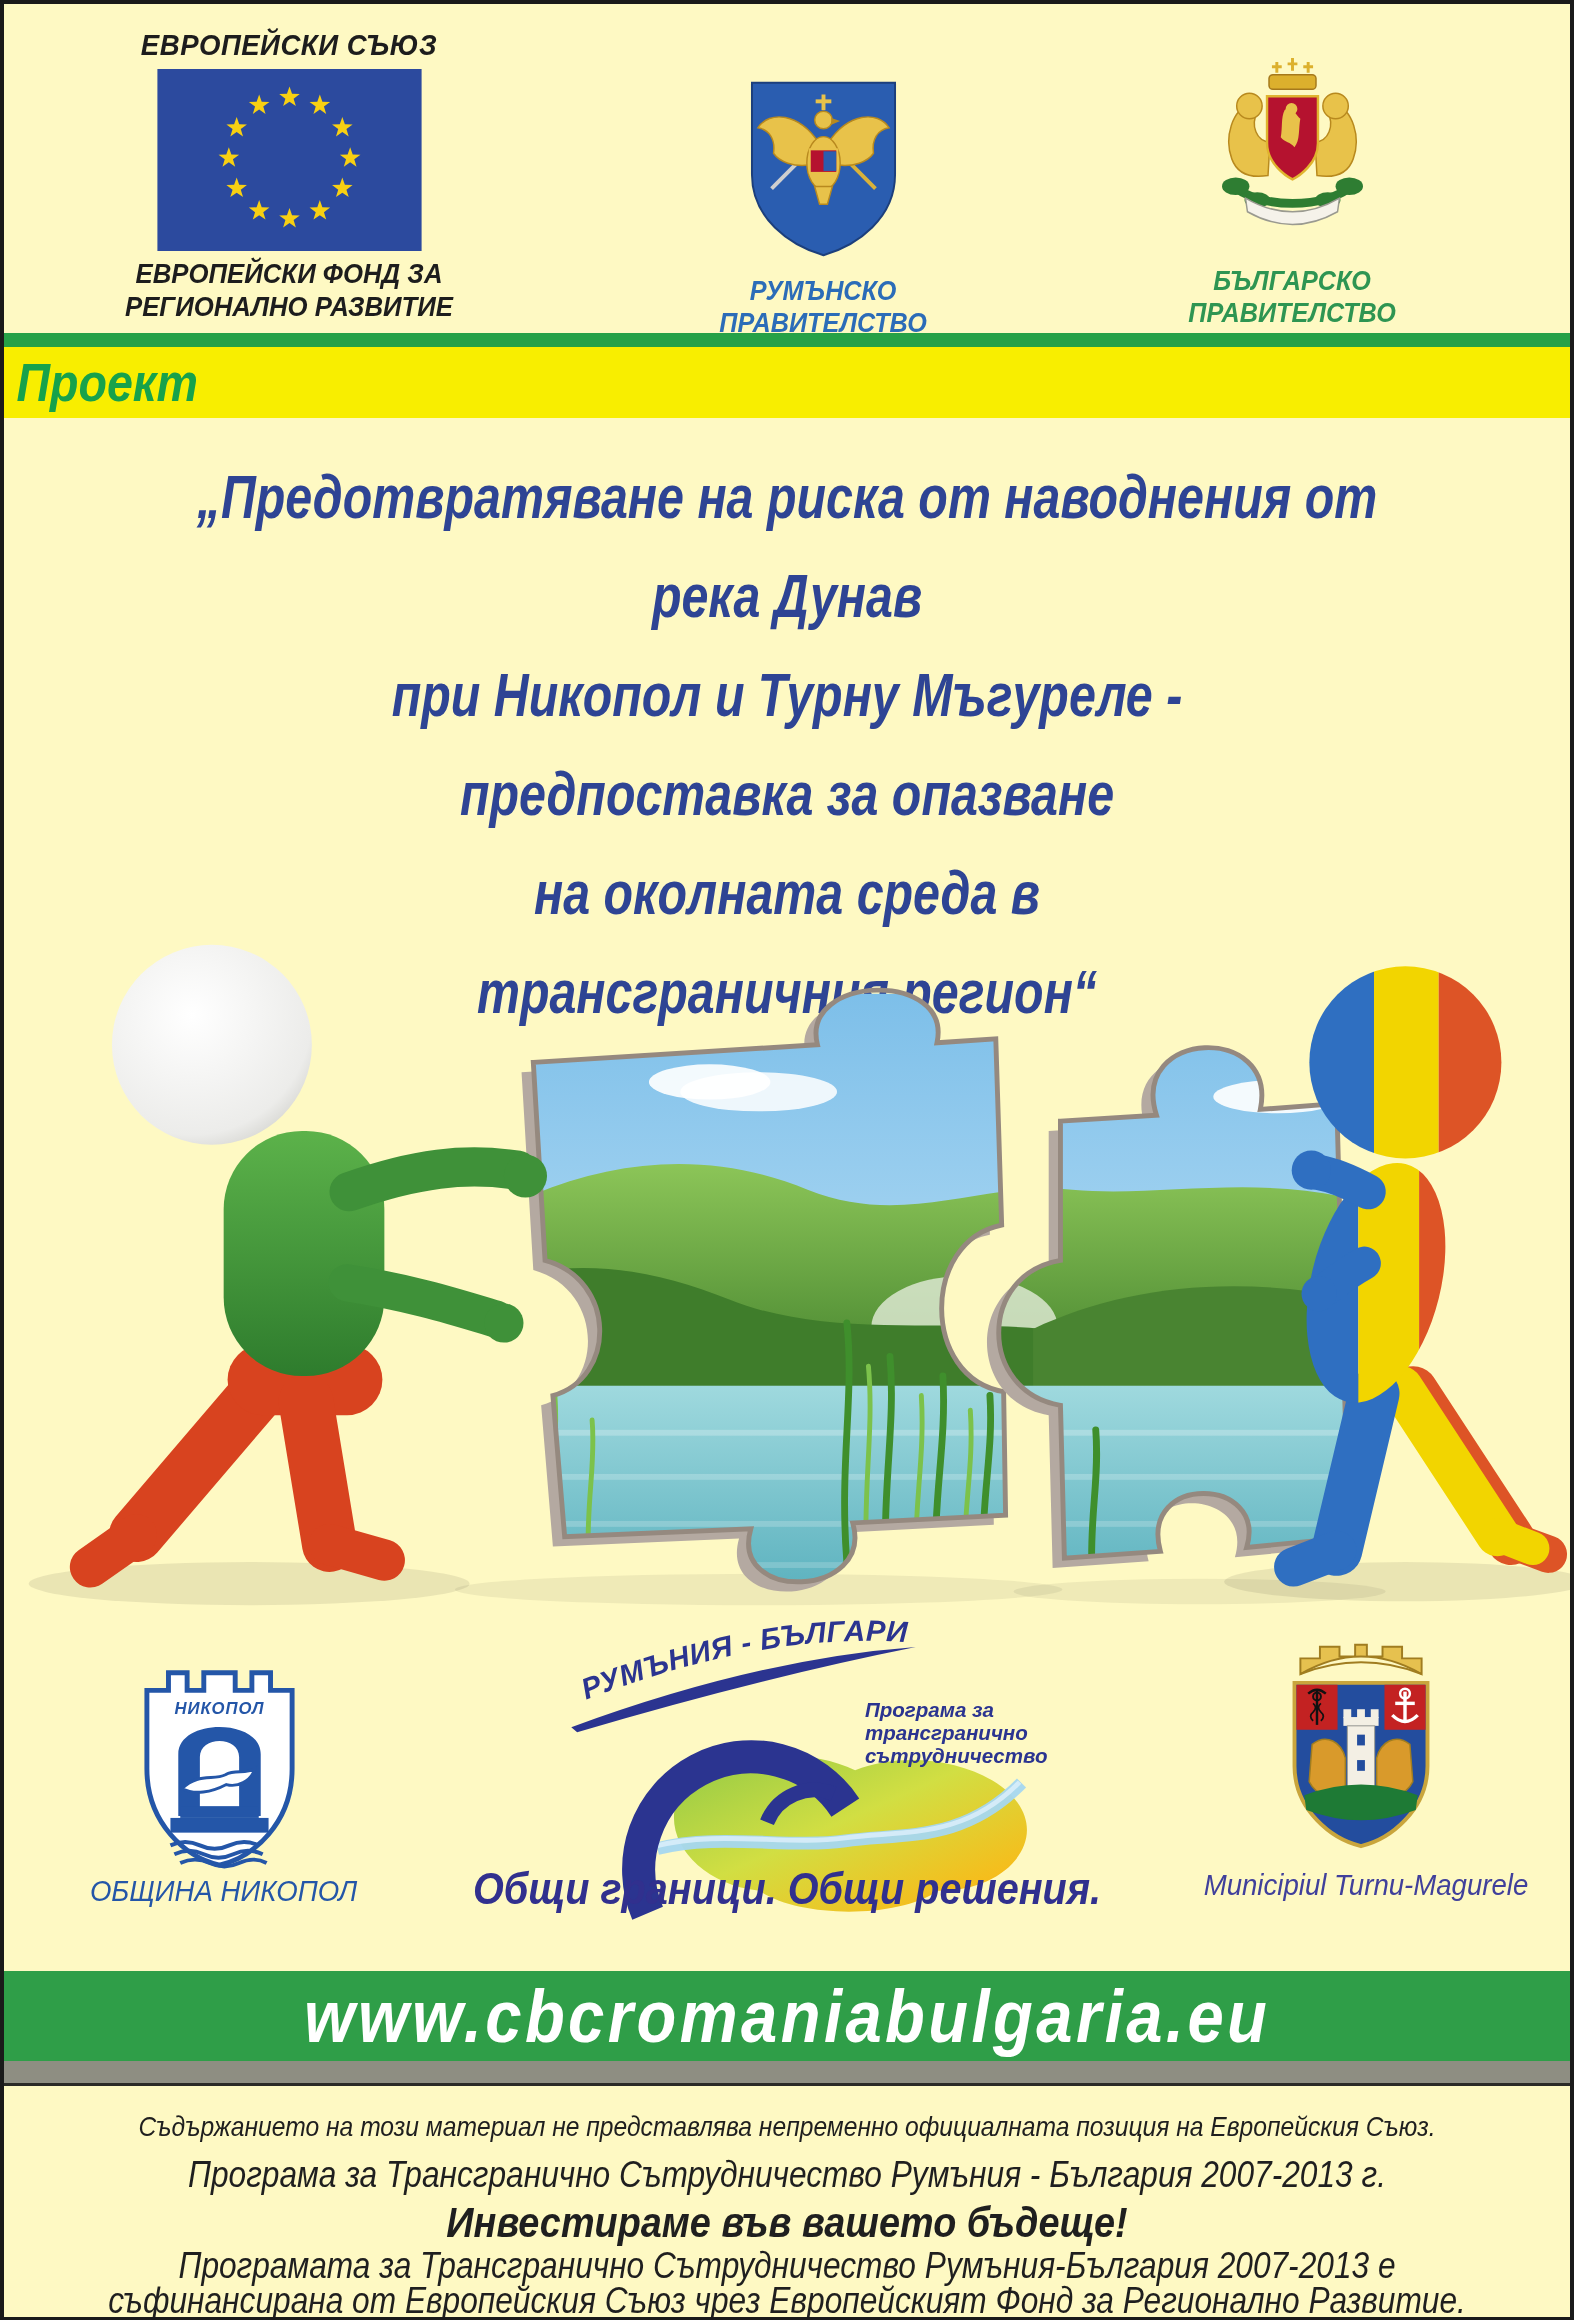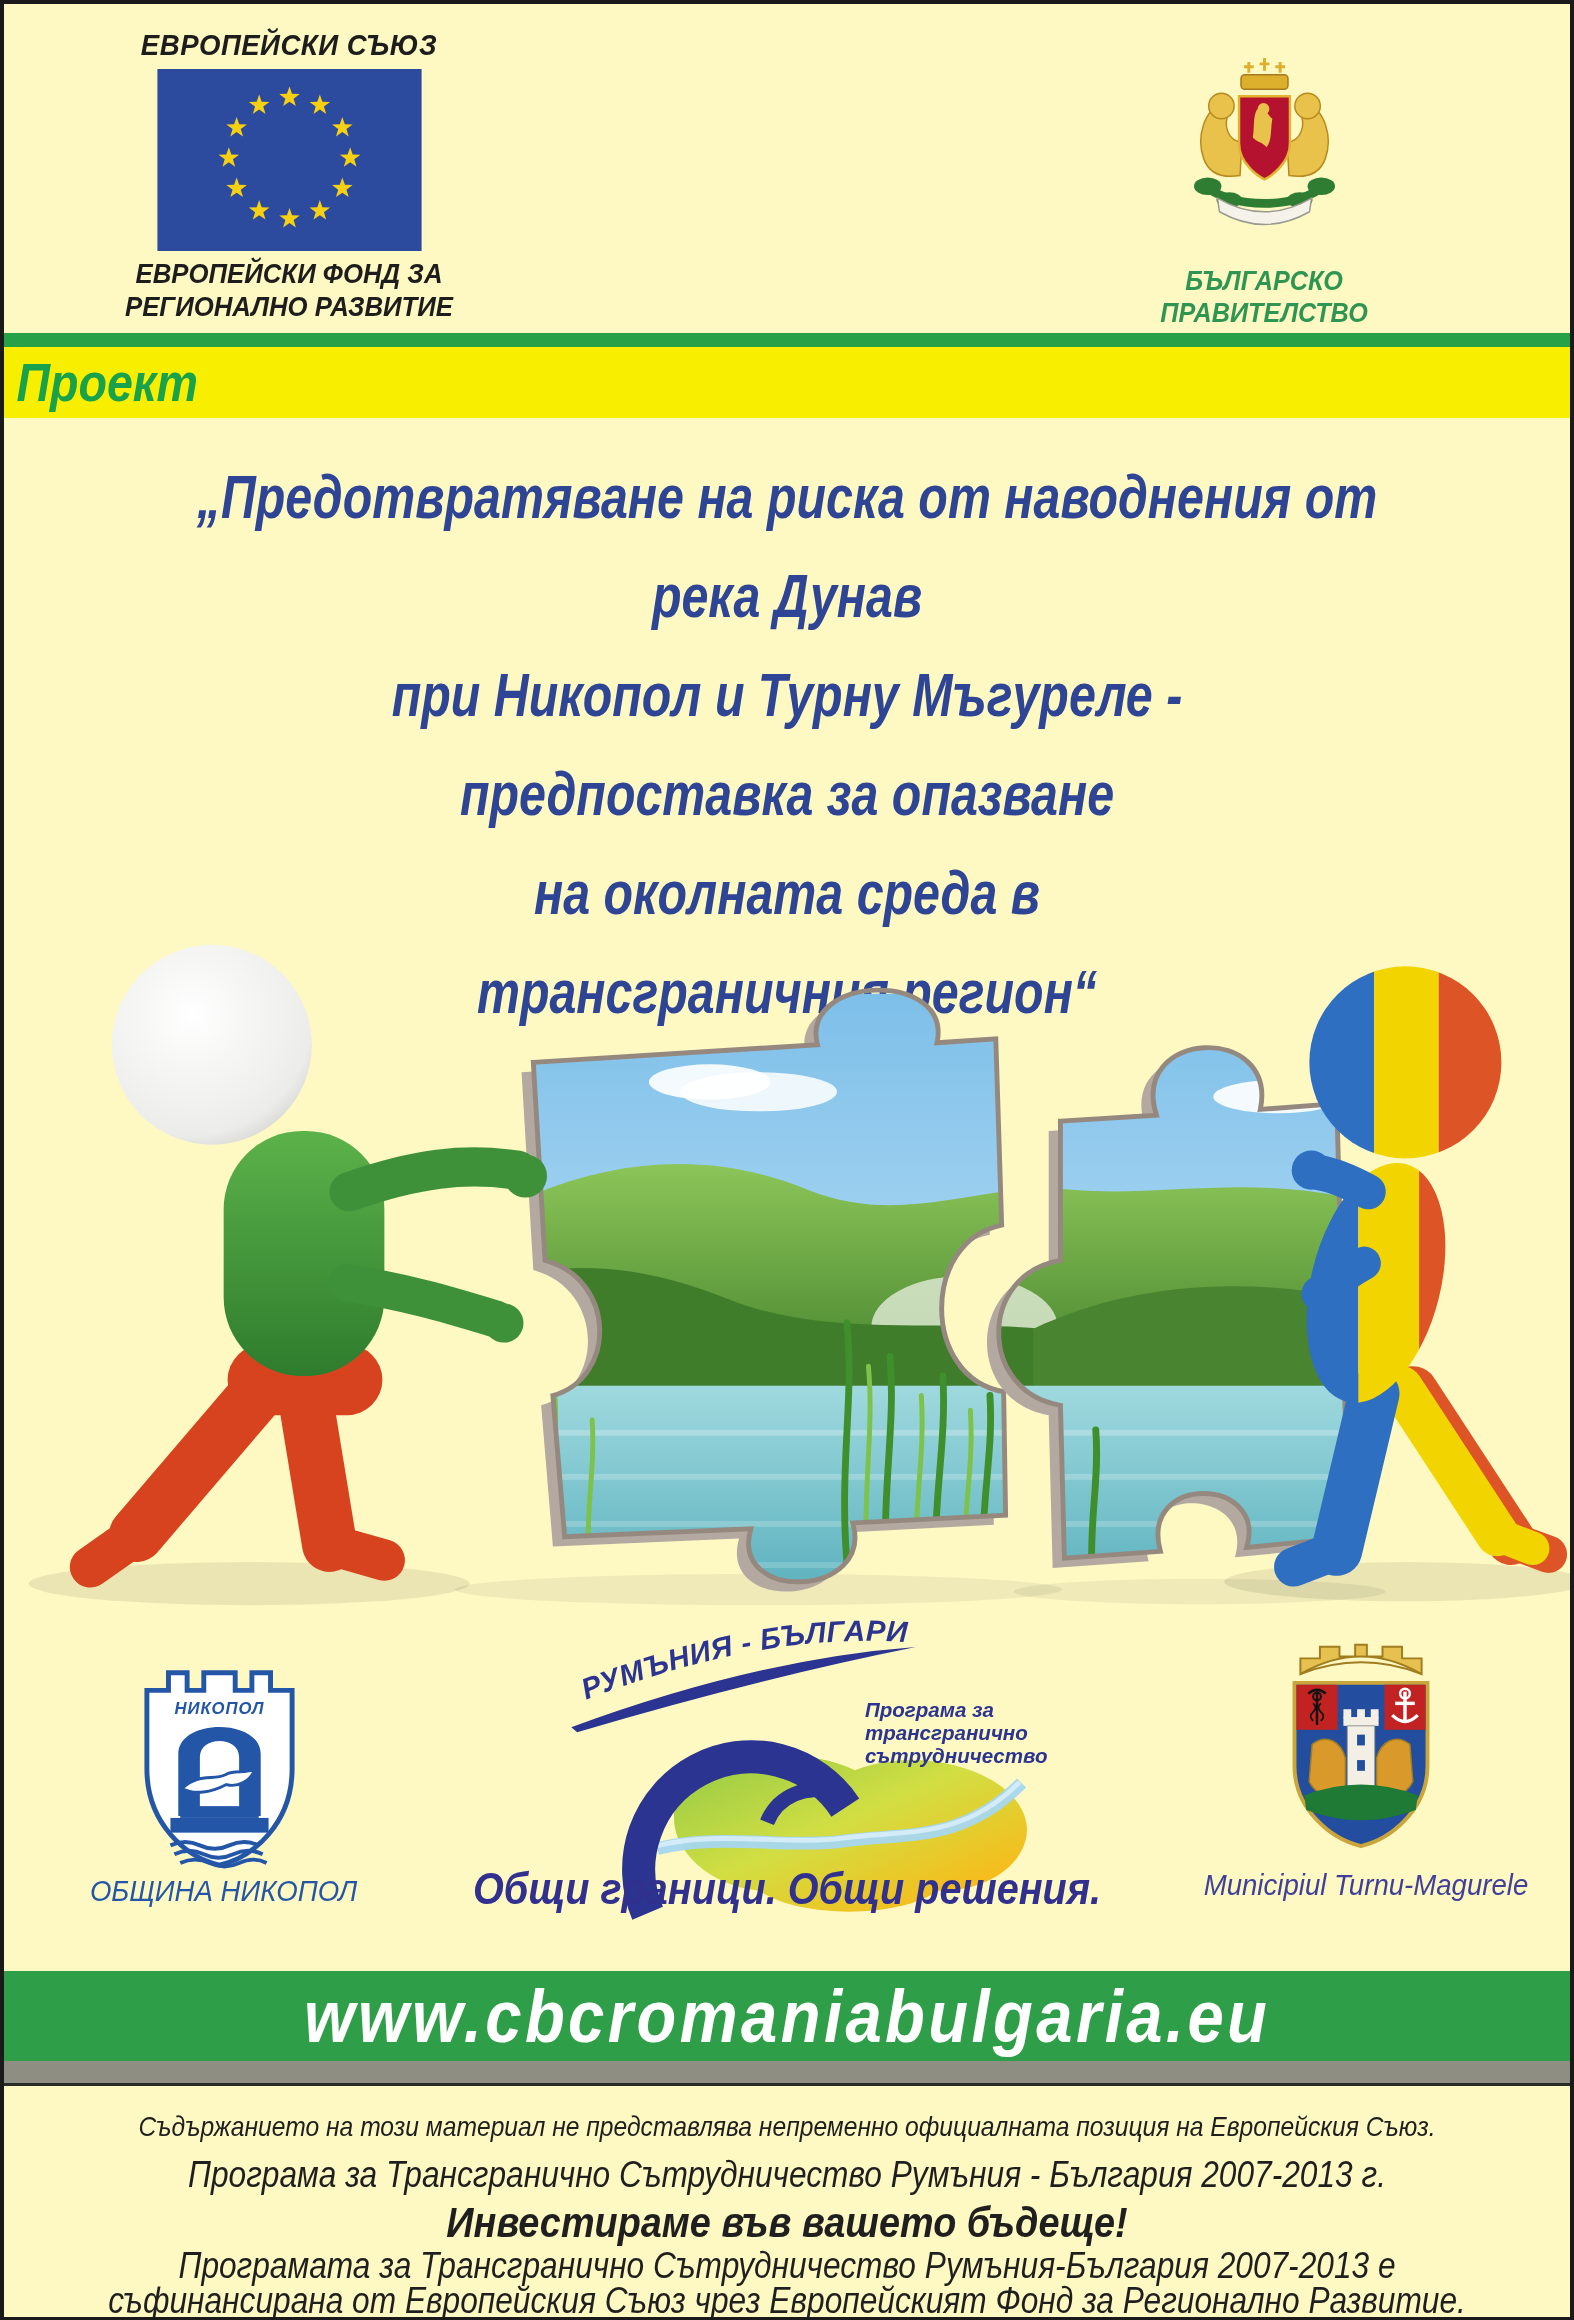--- a/index.html
+++ b/index.html
@@ -12,21 +12,21 @@
   .cond78{transform:scaleX(.78);transform-origin:50% 50%;}
   .cond92{transform:scaleX(.92);transform-origin:50% 50%;}
   .abs{position:absolute;}
   .ctr{text-align:center;}
   
   .eu-block{left:82px;top:23.5px;width:406px;}
   .eu-title{font-size:30px;font-weight:600;color:#1d1d1d;letter-spacing:0.5px;}
   .eu-sub{font-size:28px;font-weight:600;color:#1d1d1d;line-height:33px;margin-top:5.9px;}
   .ro-block{left:623px;top:57px;width:392px;}
   .ro-label{font-size:27.4px;font-weight:600;color:#2b6cb8;margin-top:9.8px;}
-  .bg-block{left:1062px;top:37px;width:396px;}
+  .bg-block{left:1090px;top:37px;width:396px;}
   .bg-label{font-size:27.4px;font-weight:600;color:#2e9552;margin-top:7.8px;}
   .logo-svg{display:block;margin:7.8px auto 0;}
   
   .green-strip{left:0;right:0;top:329px;height:13.7px;background:#26a147;}
   .yellow-band{left:0;right:0;top:343px;height:71px;background:#f8ee00;display:flex;align-items:center;}
   .project-label{font-size:53px;font-weight:700;color:#17a24b;}
   
   .title-block{left:0;right:0;top:443px;line-height:99px;font-size:62px;font-weight:700;color:#2e4494;}
   
   .nikopol-caption{left:43px;top:1870px;width:353px;font-size:30px;font-weight:500;color:#2456a8;}
@@ -68,20 +68,38 @@
         <use href="#star" x="73" y="91"></use>
       <use href="#star" x="81" y="60"></use>
         <use href="#star" x="104" y="37"></use>
     </svg>
     <div class="eu-sub cond92">
       <div>ЕВРОПЕЙСКИ ФОНД ЗА</div>
       <div>РЕГИОНАЛНО РАЗВИТИЕ</div>
     </div>
   </div>
 
+  <div class="abs ctr ro-block">
+    <svg class="logo-svg" width="167" height="196" viewBox="0 0 170 200">
+      <path d="M12,14 L158,14 L158,108 C158,152 120,180 85,190 C50,180 12,152 12,108 Z" fill="#2a5db0" stroke="#1c3f7c" stroke-width="2"></path>
+      <line x1="32" y1="122" x2="62" y2="92" stroke="#cfcfcf" stroke-width="4"></line>
+      <line x1="138" y1="122" x2="108" y2="92" stroke="#d9b23a" stroke-width="4"></line>
+      <rect x="83" y="26" width="4" height="16" fill="#e8c24a"></rect>
+      <rect x="77" y="31" width="16" height="4" fill="#e8c24a"></rect>
+      <path d="M80,75 C60,45 30,42 18,60 C30,62 36,72 34,86 C40,95 55,100 70,98 Z" fill="#e8c24a" stroke="#b8891e" stroke-width="1.5"></path>
+      <path d="M90,75 C110,45 140,42 152,60 C140,62 134,72 136,86 C130,95 115,100 100,98 Z" fill="#e8c24a" stroke="#b8891e" stroke-width="1.5"></path>
+      <circle cx="85" cy="52" r="9" fill="#e8c24a" stroke="#b8891e" stroke-width="1.5"></circle>
+      <path d="M93,50 L102,53 L93,57 Z" fill="#b8891e"></path>
+      <ellipse cx="85" cy="96" rx="17" ry="27" fill="#e8c24a" stroke="#b8891e" stroke-width="1.5"></ellipse>
+      <path d="M76,120 L94,120 L89,138 L81,138 Z" fill="#e8c24a" stroke="#b8891e" stroke-width="1.5"></path>
+      <rect x="71" y="82" width="28" height="24" fill="#b5122f" stroke="#e8c24a" stroke-width="2"></rect>
+      <rect x="85" y="84" width="13" height="20" fill="#2a5db0"></rect>
+    </svg>
+    <div class="ro-label cond92">РУМЪНСКО ПРАВИТЕЛСТВО</div>
+  </div>
 
   <div class="abs ctr bg-block">
     <svg class="logo-svg" width="235" height="208" viewBox="0 0 240 212">
 
       <rect x="96" y="26" width="48" height="15" rx="4" fill="#dcb02d" stroke="#a5791c" stroke-width="1.5"></rect>
       <path d="M104,24 v-11 m-5,5 h10" stroke="#dcb02d" stroke-width="3" fill="none"></path>
       <path d="M120,22 v-13 m-5,6 h10" stroke="#dcb02d" stroke-width="3" fill="none"></path>
       <path d="M136,24 v-11 m-5,5 h10" stroke="#dcb02d" stroke-width="3" fill="none"></path>
 
       <path d="M78,55 C58,62 50,90 58,112 C63,126 76,132 95,129 L97,95 C83,94 77,78 84,64 Z" fill="#e8c24a" stroke="#b8891e" stroke-width="1.5"></path>

